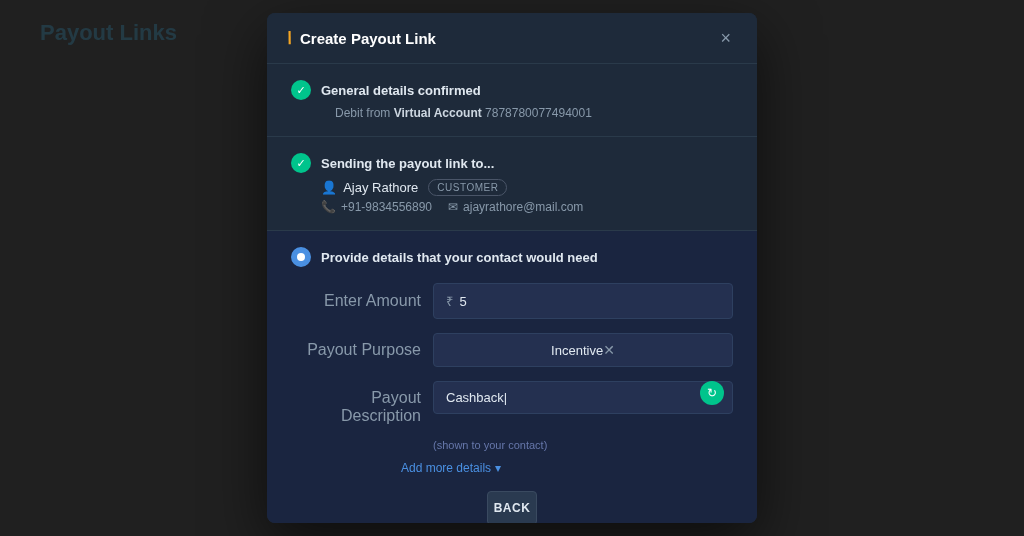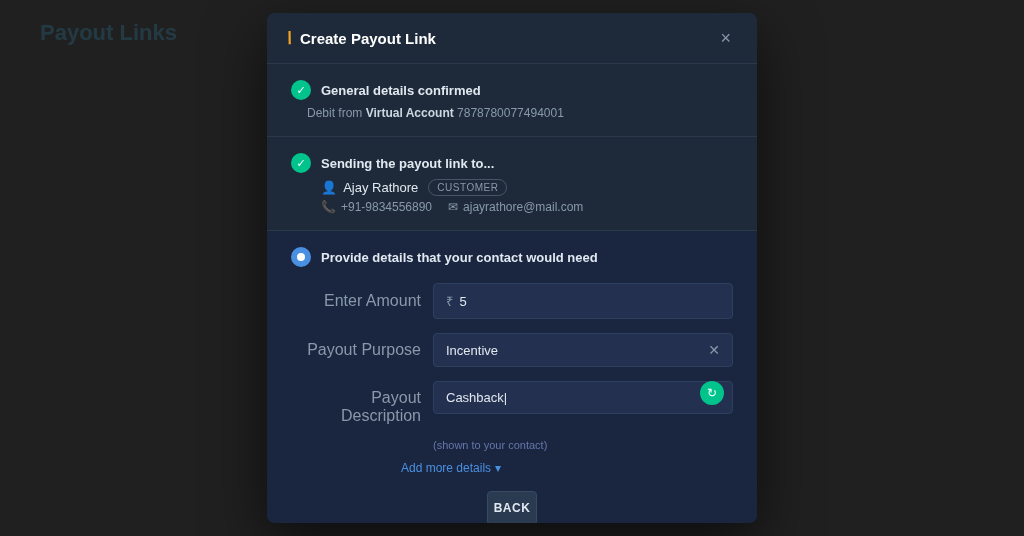--- a/index.html
+++ b/index.html
@@ -147,21 +147,21 @@
 
     .step-title {
       color: #e0e8f0;
       font-size: 13px;
       font-weight: 600;
     }
 
     .step-subtitle {
       color: #8899aa;
       font-size: 12px;
-      margin-left: 16px;
+      margin-left: 44px;
     }
 
     .step-subtitle strong {
       color: #ccd6e0;
       font-weight: 600;
     }
 
     
     .contact-info {
       margin-left: 30px;
@@ -246,21 +246,21 @@
     .form-input-with-clear {
       flex: 1;
       background: #243050;
       border: 1px solid #2e4060;
       border-radius: 4px;
       padding: 8px 12px;
       color: #e0e8f0;
       font-size: 13px;
       display: flex;
       align-items: center;
-      justify-content: space-between;
+      justify-content: center;
     }
 
     .form-input-clear {
       color: #8899aa;
       cursor: pointer;
       font-size: 14px;
     }
 
     .form-textarea-wrapper {
       flex: 1;

